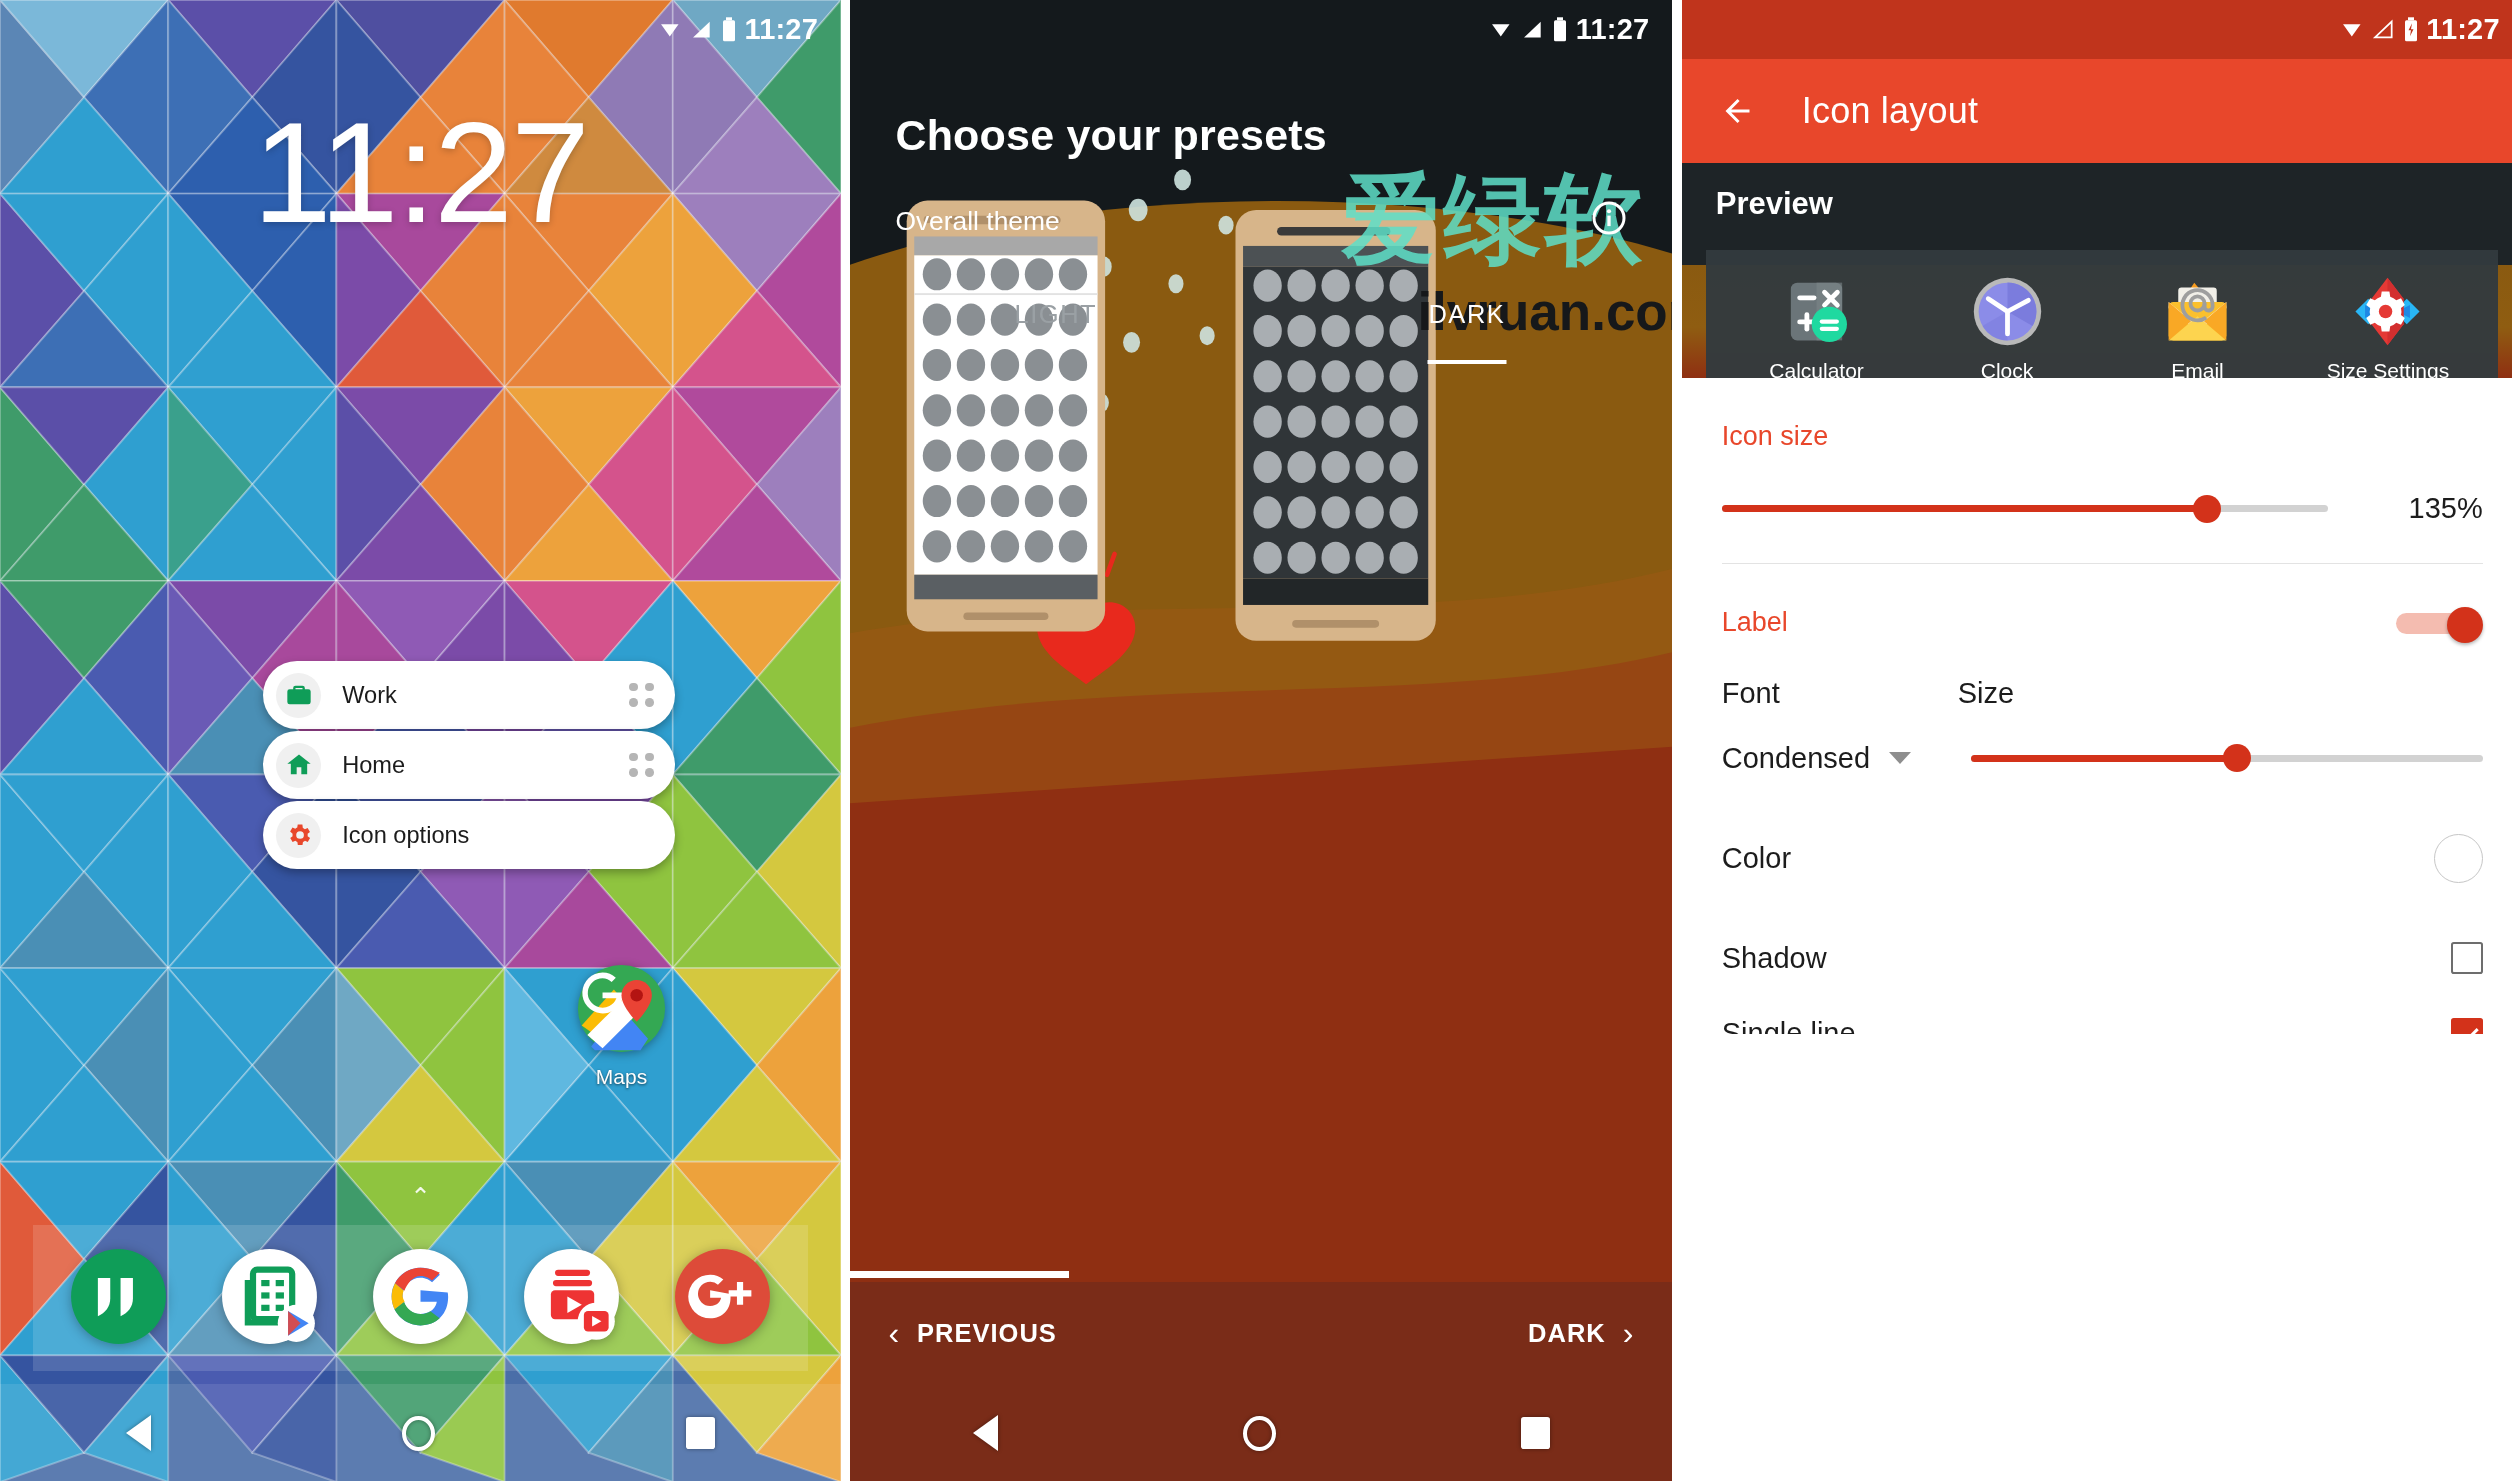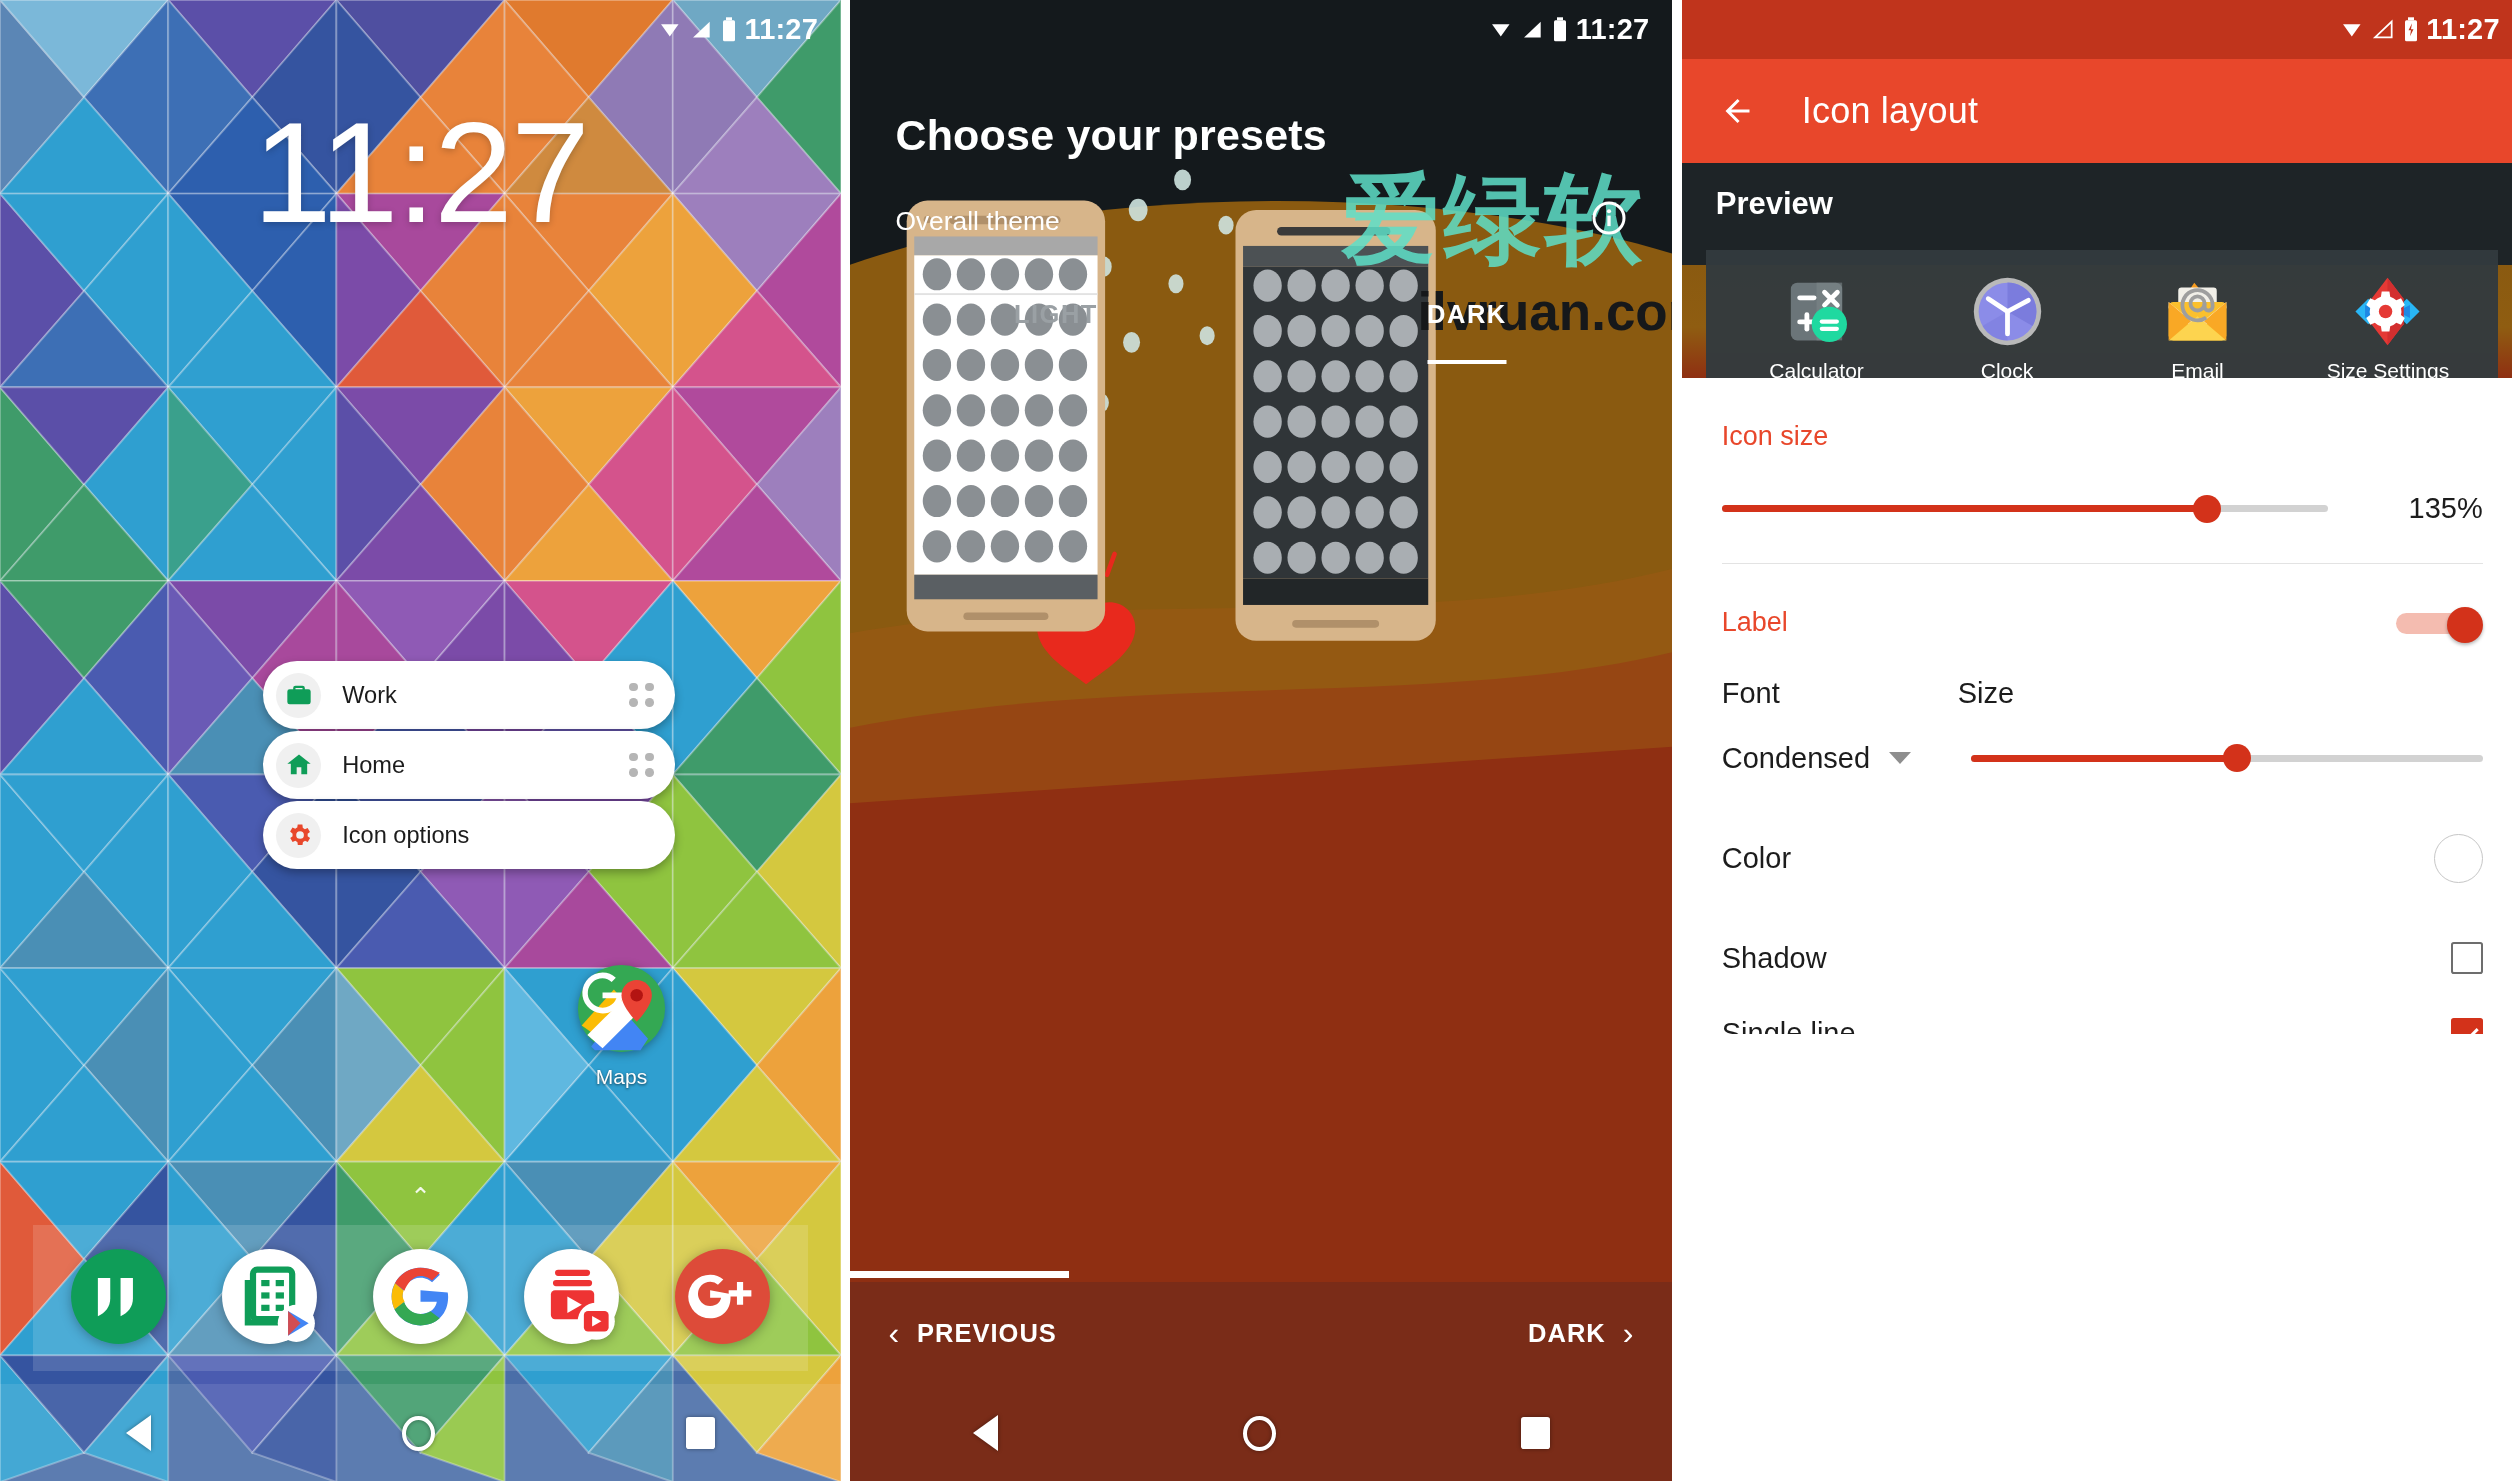--- a/index.html
+++ b/index.html
@@ -73,21 +73,21 @@
   .gap { width:9.4px; background:#fff; flex:0 0 auto; }
   #panel-presets { width:822px; background:#14191c; }
   #panel-presets .statusbar { background:transparent; }
   .p2-title { position:absolute; left:45px; top:111px; color:#fff; font-size:43px;
       font-weight:700; letter-spacing:0.2px; z-index:14;
       font-family:"Liberation Sans", sans-serif; }
   .p2-sub { position:absolute; left:45px; top:206px; color:#fff; font-size:26.4px; z-index:14; }
   .p2-info { position:absolute; right:45px; top:200px; width:36px; height:36px; z-index:14; }
   .p2-tabs { position:absolute; left:0; right:0; top:300px; height:55px; z-index:14;
       display:flex; }
-  .p2-tab { flex:1 1 0; text-align:center; font-size:25.5px; font-weight:700;
+  .p2-tab { flex:1 1 0; text-align:center; font-size:25.5px; font-weight:400;
       letter-spacing:1.5px; position:relative; }
   .p2-tab.inactive { color:#9aa0a4; }
   .p2-tab.active { color:#ffffff; }
   .p2-tab.active::after { content:""; position:absolute; left:50%; transform:translateX(-50%);
       bottom:-9.4px; width:79px; height:4.7px; background:#fff; }
 
   .p2-art { position:absolute; left:0; top:142px; width:822px; height:1181px; z-index:8; }
   .p2-bottom { position:absolute; left:0; right:0; bottom:98px; height:102px; z-index:16;
       background:#7a2c18; display:flex; align-items:center; justify-content:space-between;
       padding:0 38px; }

